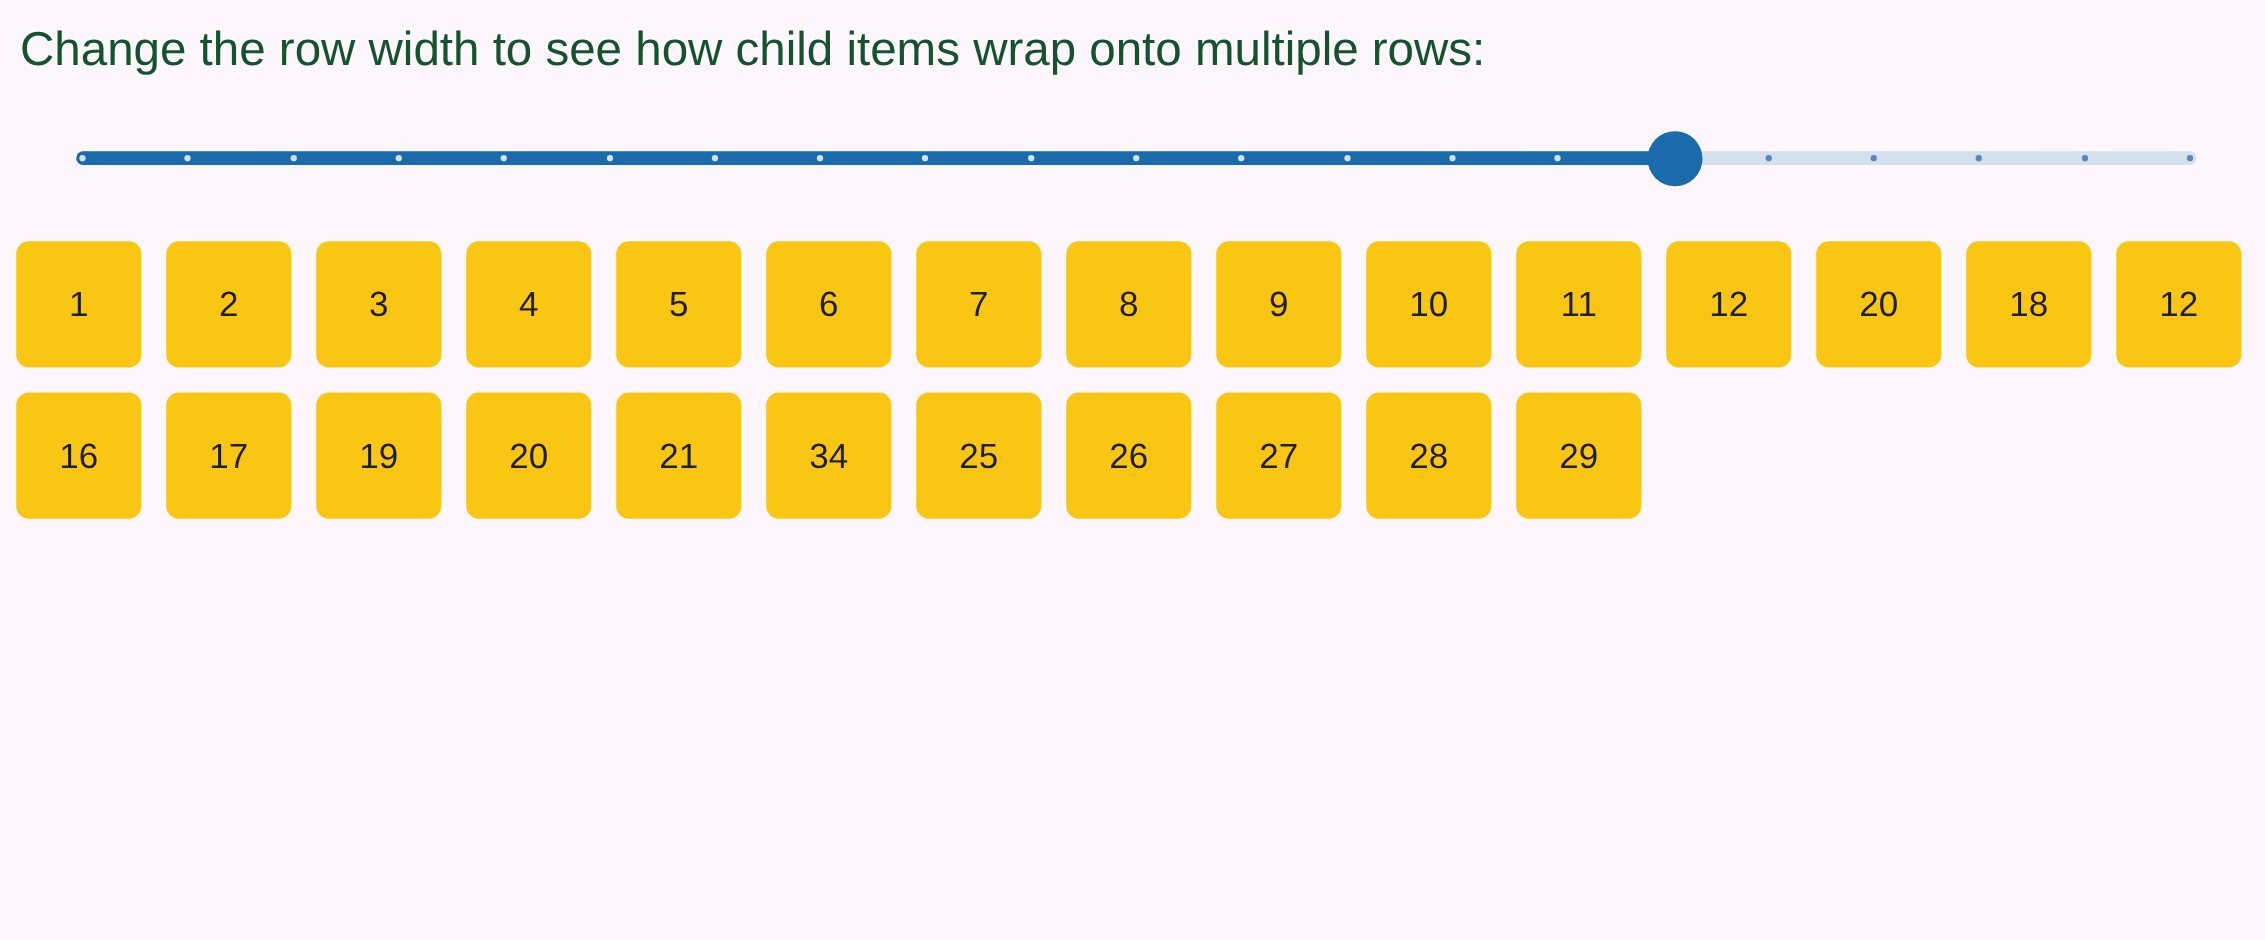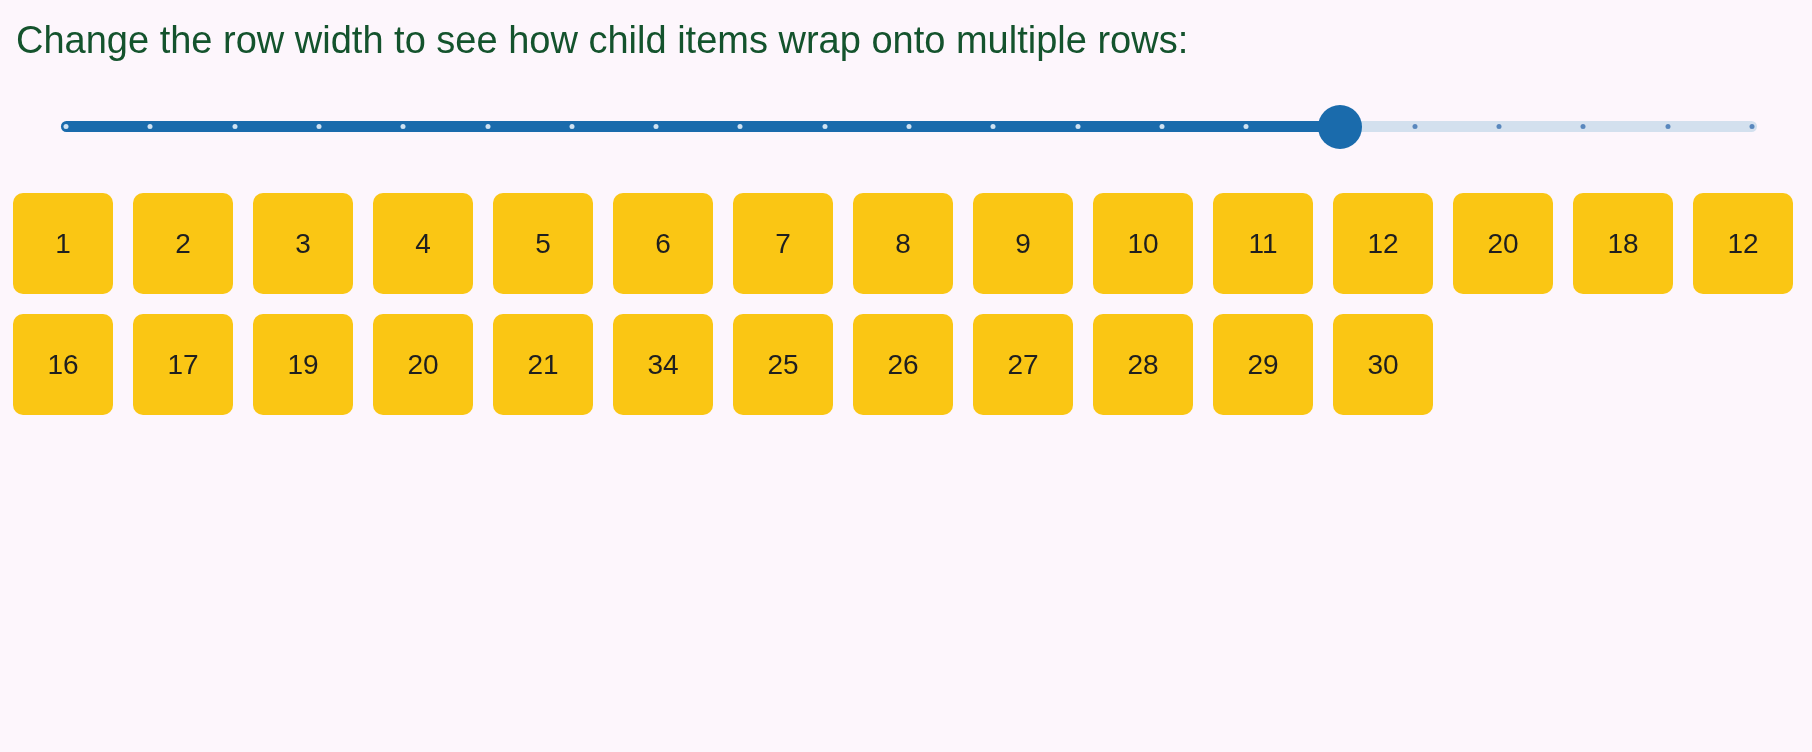--- a/index.html
+++ b/index.html
@@ -152,14 +152,13 @@
     <div class="cell">17</div>
     <div class="cell">19</div>
     <div class="cell">20</div>
     <div class="cell">21</div>
     <div class="cell">34</div>
     <div class="cell">25</div>
     <div class="cell">26</div>
     <div class="cell">27</div>
     <div class="cell">28</div>
     <div class="cell">29</div>
-    <div class="cell">30</div>
   </div>
 
 </body></html>

